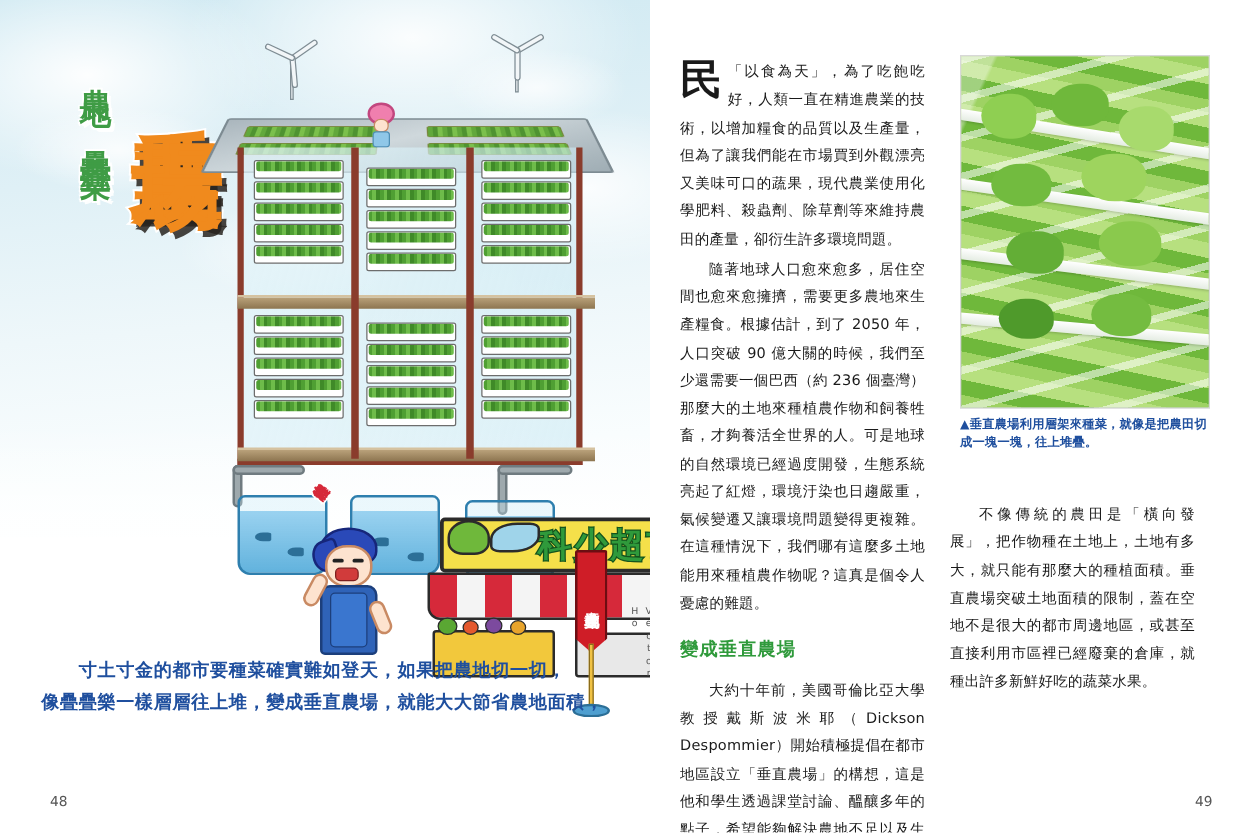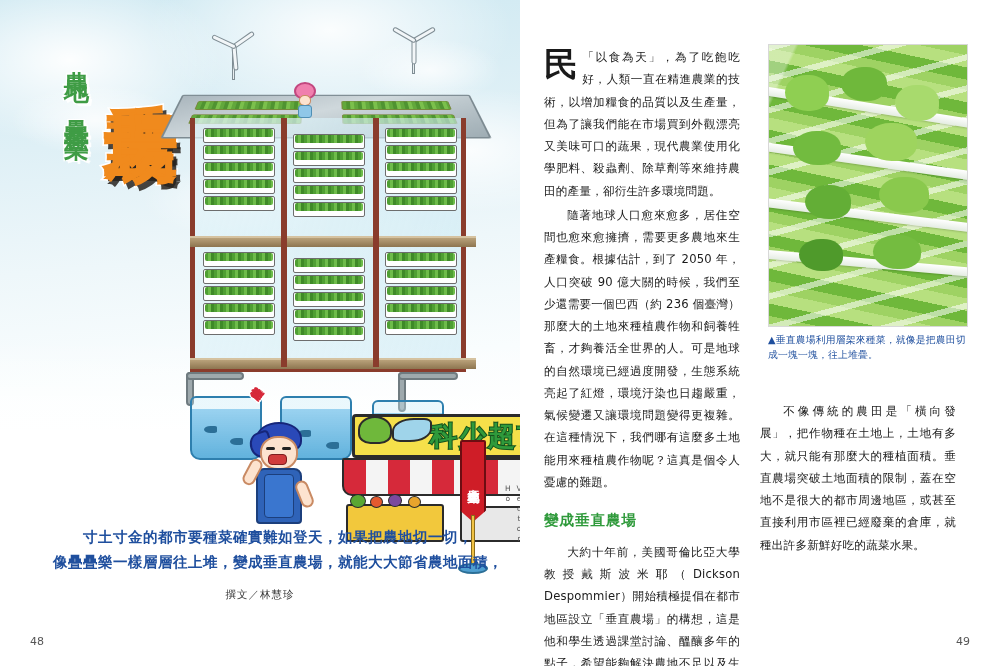--- a/index.html
+++ b/index.html
@@ -175,21 +175,21 @@
 
   
   .illus-credit {
     position:absolute; left:352px; top:462px;
     writing-mode: vertical-rl; text-orientation: upright;
     font-size:7.5px; color:#555; letter-spacing:1px; line-height:1.5;
   }
 
   
   #deck {
-    position:absolute; left:48px; top:525px; width:460px;
+    position:absolute; left:28px; top:525px; width:460px;
     text-align:center; color:#1f4f9e; font-weight:bold;
     font-size:14.5px; line-height:1.75; letter-spacing:.5px;
   }
   #byline {
     position:absolute; left:30px; top:588px; width:460px;
     text-align:center; color:#333; font-size:10.5px; letter-spacing:1px;
   }
 
   
   #right-page { position:absolute; left:520px; top:0; width:480px; height:666px; background:#fff; }
@@ -219,27 +219,27 @@
       repeating-linear-gradient(12deg, #9ed263 0 10px, #6fb83b 10px 22px, #b7e07f 22px 34px),
       linear-gradient(160deg,#cfe8a4,#6bb339 55%,#3f8c26);
   }
   .ph-shelf {
     position:absolute; height:9px; background:linear-gradient(180deg,#ffffff,#e4ece2);
     border-radius:3px; box-shadow:0 1px 2px rgba(0,0,0,.18);
   }
   .ph-leaf { position:absolute; border-radius:52% 48% 45% 55%; }
   #caption {
     position:absolute; left:248px; top:332px; width:202px;
-    color:#1f4f9e; font-size:9.8px; font-weight:normal; line-height:1.55; letter-spacing:.2px;
+    color:#1f4f9e; font-size:9.8px; font-weight:bold; line-height:1.55; letter-spacing:.2px;
   }
   .cap-tri { color:#1f4f9e; }
 
   
   .pgnum { position:absolute; bottom:18px; font-size:11px; color:#555; }
-  #pg-left { left:30px; }
+  #pg-left { left:40px; }
   #pg-right { right:30px; }
 </style>
 </head>
 <body>
 
 <div id="spread">
 
   <div id="left-page">
     <div class="sky"></div>
     <div class="sky-fade"></div>
@@ -383,21 +383,20 @@
         <div class="boy-arm" style="left:56px; top:66px; transform:rotate(-22deg);"></div>
       </div>
 
       <div class="illus-credit">繪圖／林麗琪  美術編輯／廖于萱廷・Vector​Ho</div>
     </div>
 
     <div id="deck">
       <div>寸土寸金的都市要種菜確實難如登天，如果把農地切一切，</div>
       <div>像疊疊樂一樣層層往上堆，變成垂直農場，就能大大節省農地面積，</div>
     </div>
-    <div id="byline">撰文／林慧珍</div>
 
     <div class="pgnum" id="pg-left">48</div>
   </div>
 
   <div id="right-page">
 
     <div class="col" id="col-a">
       <p class="para first">
         <span class="dropcap">民</span><span>「</span><span>以食為天」，為了吃飽吃好，人類一直在精進農業的技術，以增加糧食的品質以及生產量，但為了讓我們能在市場買到外觀漂亮又美味可口的蔬果，現代農業使用化學肥料、殺蟲劑、除草劑等來維持農田的產量，卻衍生許多環境問題。</span>
       </p>

